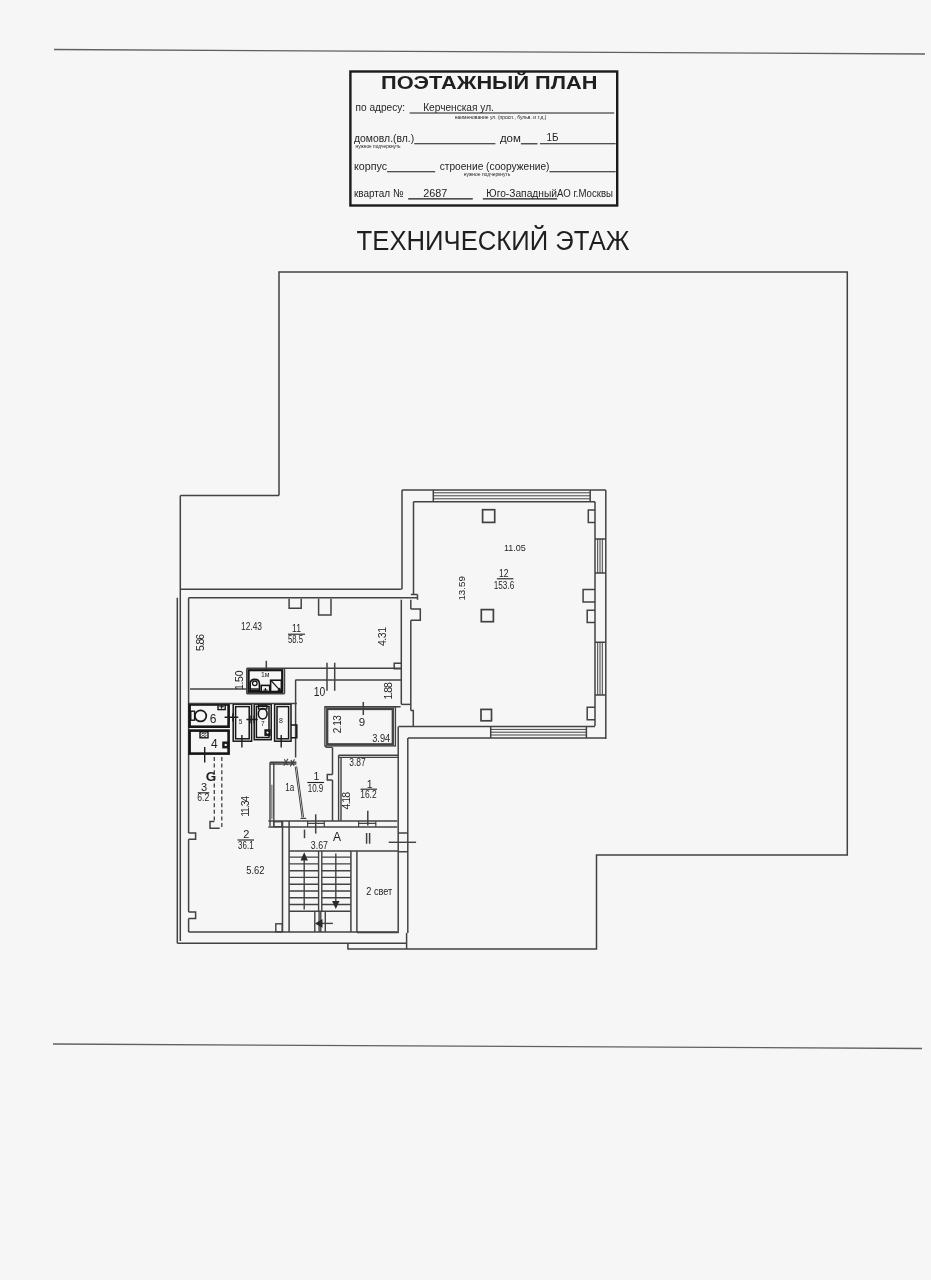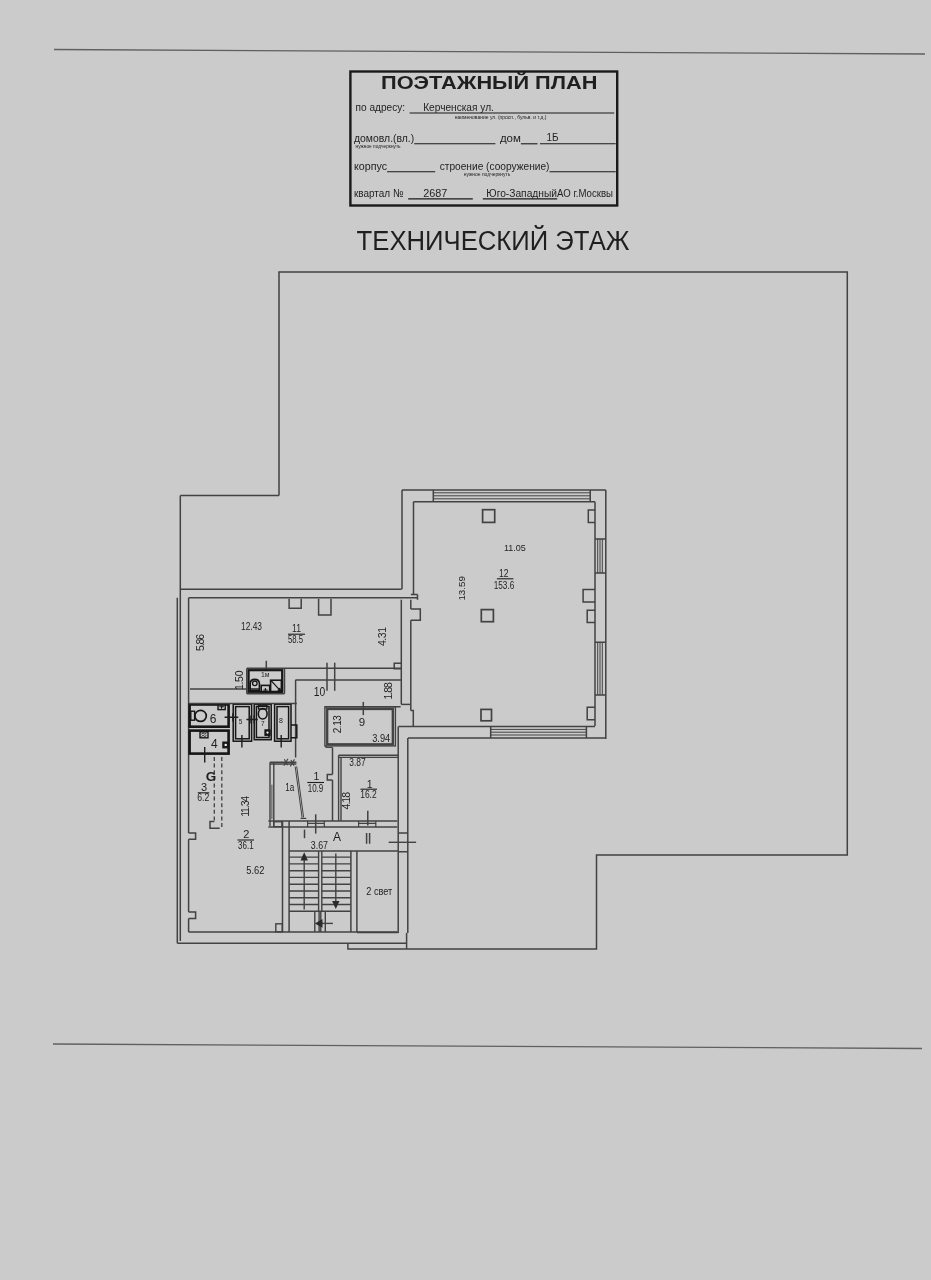--- a/index.html
+++ b/index.html
@@ -1,16 +1,16 @@
 <!DOCTYPE html>
 <html><head>
 <meta charset="utf-8">
 <style>
 html,body{margin:0;padding:0;background:#ffffff;}
-#page{position:relative;width:931px;height:1280px;background:#5eead4;overflow:hidden;filter:grayscale(1);}
+#page{position:relative;width:931px;height:1280px;background:#fef9c3;overflow:hidden;filter:grayscale(1);}
 text{font-family:"Liberation Sans",sans-serif;fill:#1f1f1f;}
 </style>
 </head>
 <body>
 <div id="page">
 <svg width="931" height="1280" viewBox="0 0 931 1280">
 <g id="pagelines" stroke="#606060" stroke-width="1.3" fill="none">
   <path d="M54,49.5 L925,54"></path>
   <path d="M53,1044 L922,1048.5"></path>
 </g>

